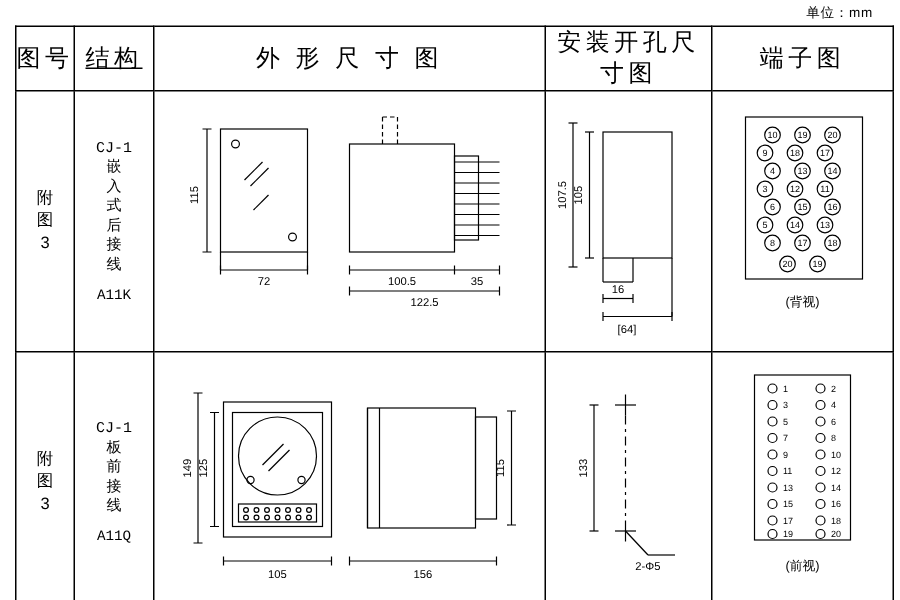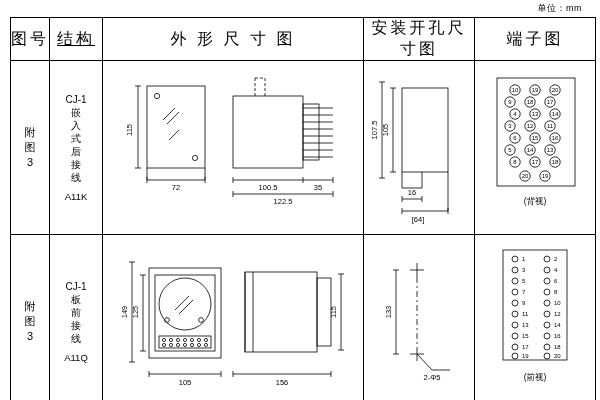--- a/index.html
+++ b/index.html
@@ -23,21 +23,21 @@
   .hdr span{font-size:16px;letter-spacing:3px;}
   .col1{width:38px;}
   .col2{width:52px;text-decoration:underline;}
   .col3{width:260px;}
   .col4{width:110px;}
   .col5{width:120px;}
   .vlabel{
     font-size:11px;line-height:15px;letter-spacing:0px;
   }
   .struct{
-    font-size:10px;line-height:13px;
+    font-size:10px;line-height:13px;font-family:Liberation Mono, monospace;
   }
   .struct .code{font-size:9.5px;}
   svg{display:block;}
   .fig{margin:0 auto;}
   text{font-family:"Liberation Sans","DejaVu Sans",sans-serif;}
 </style>
 </head>
 <body>
 
 <div class="unit">单位：mm</div>

